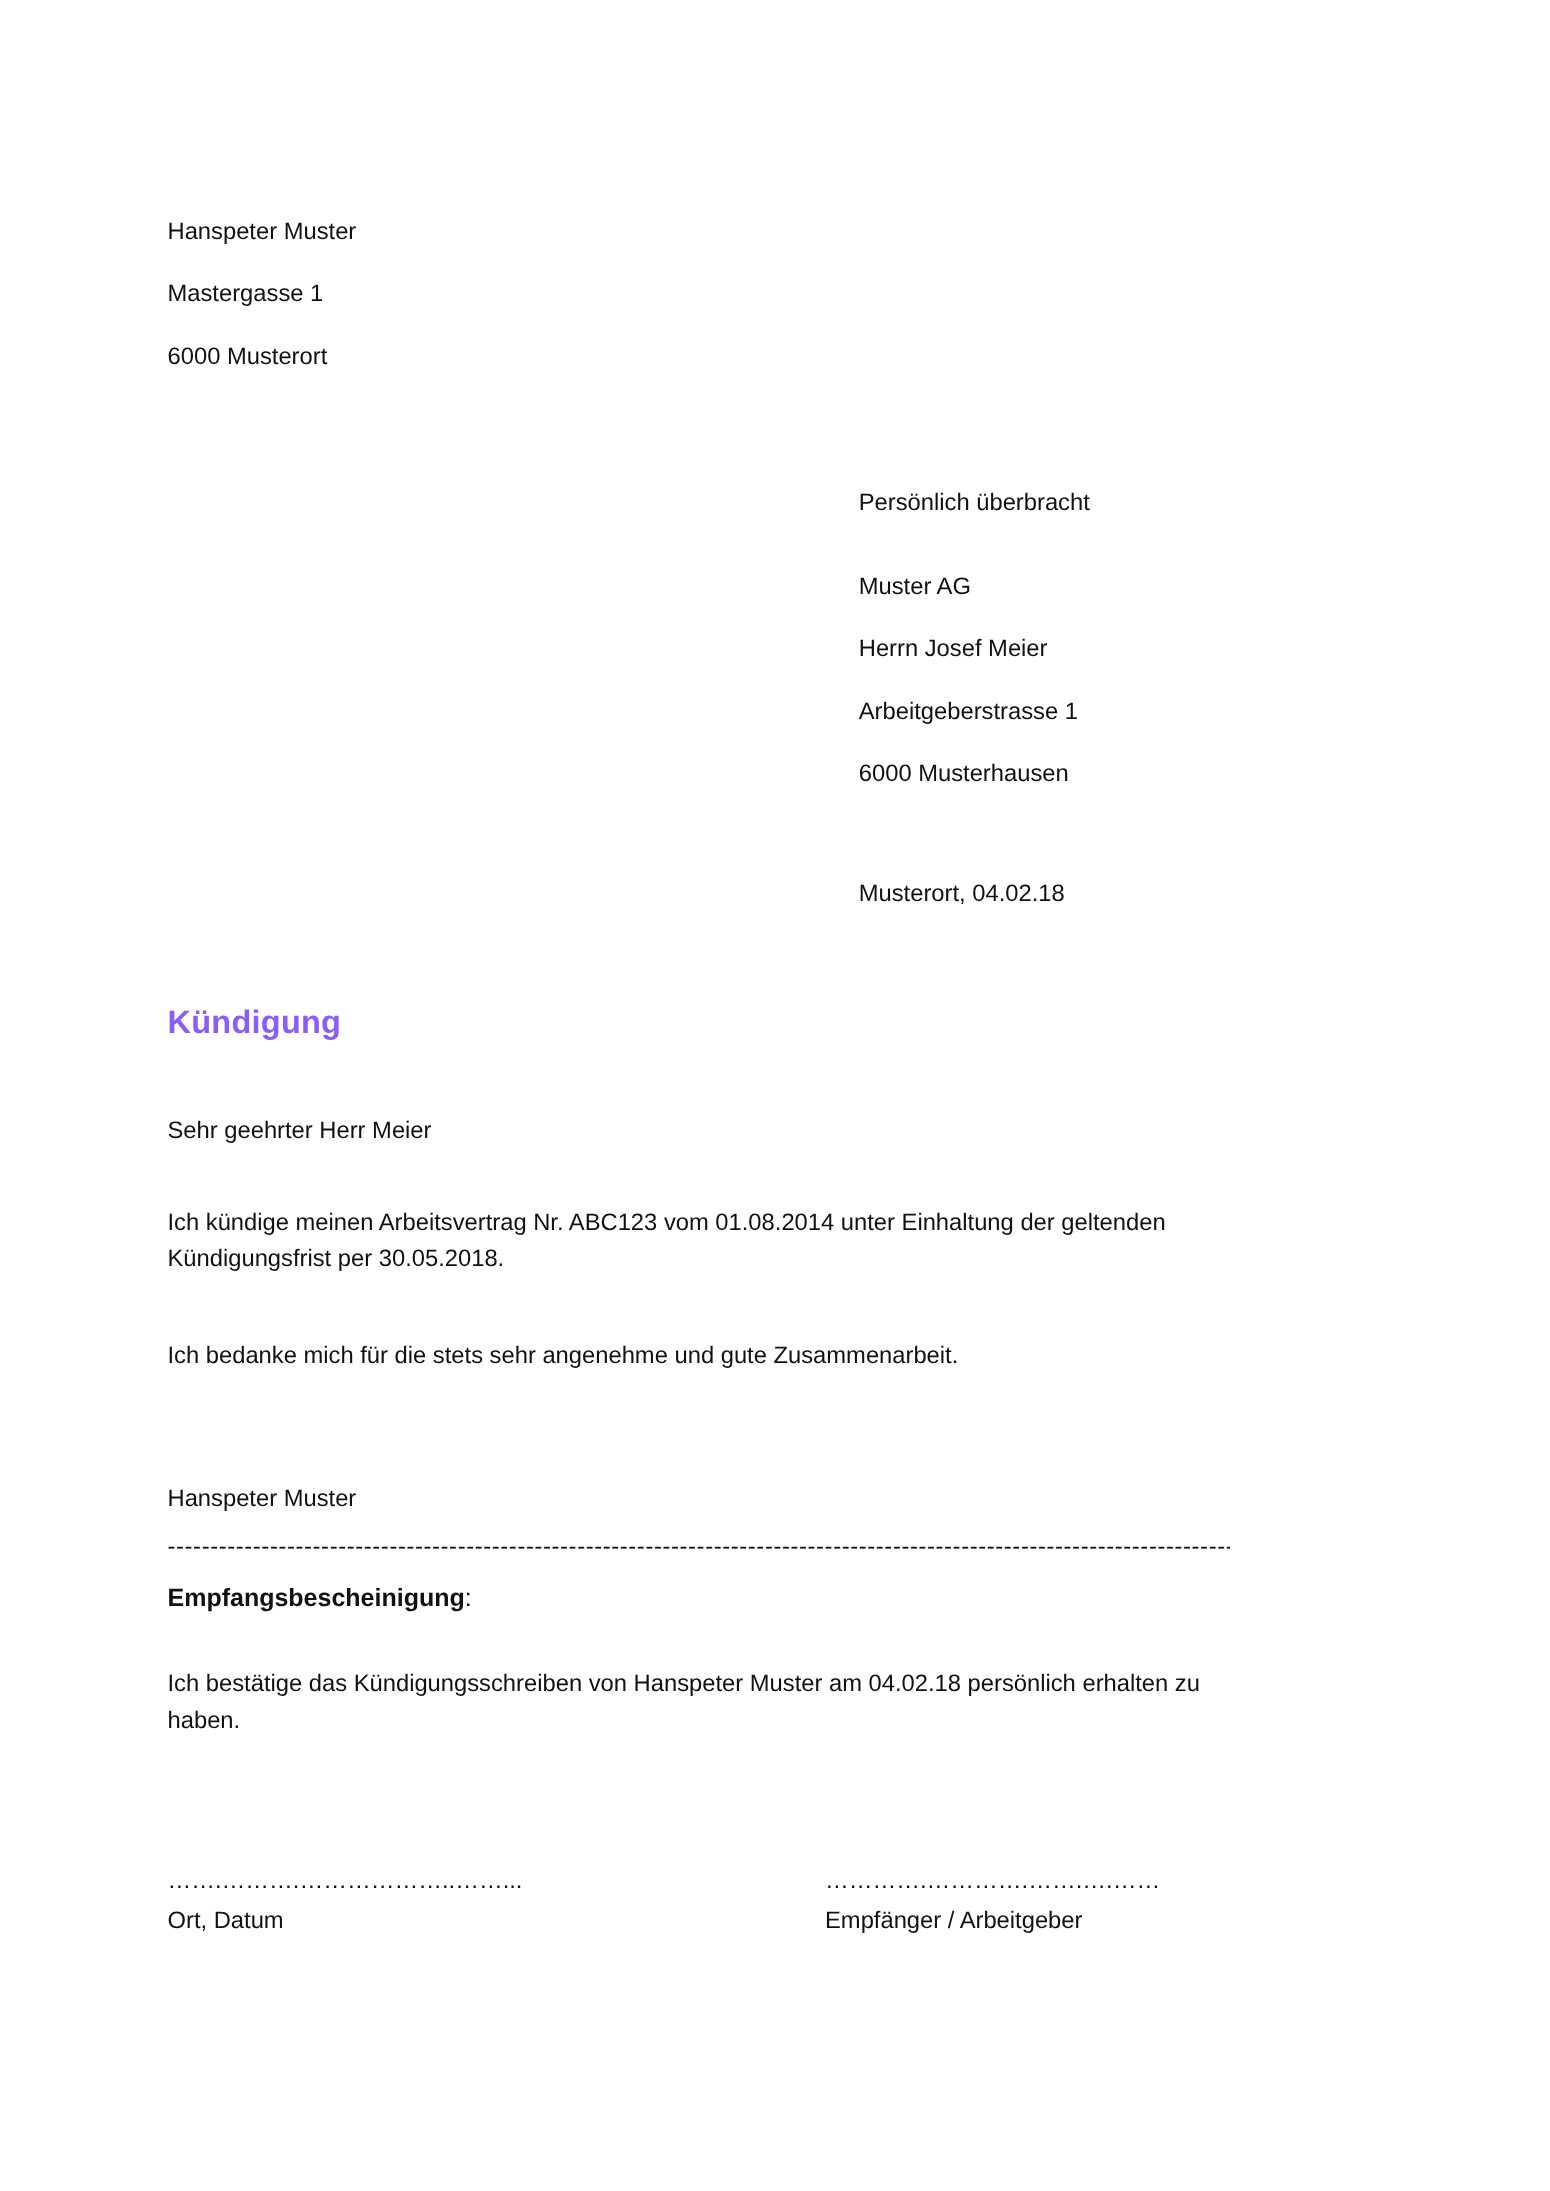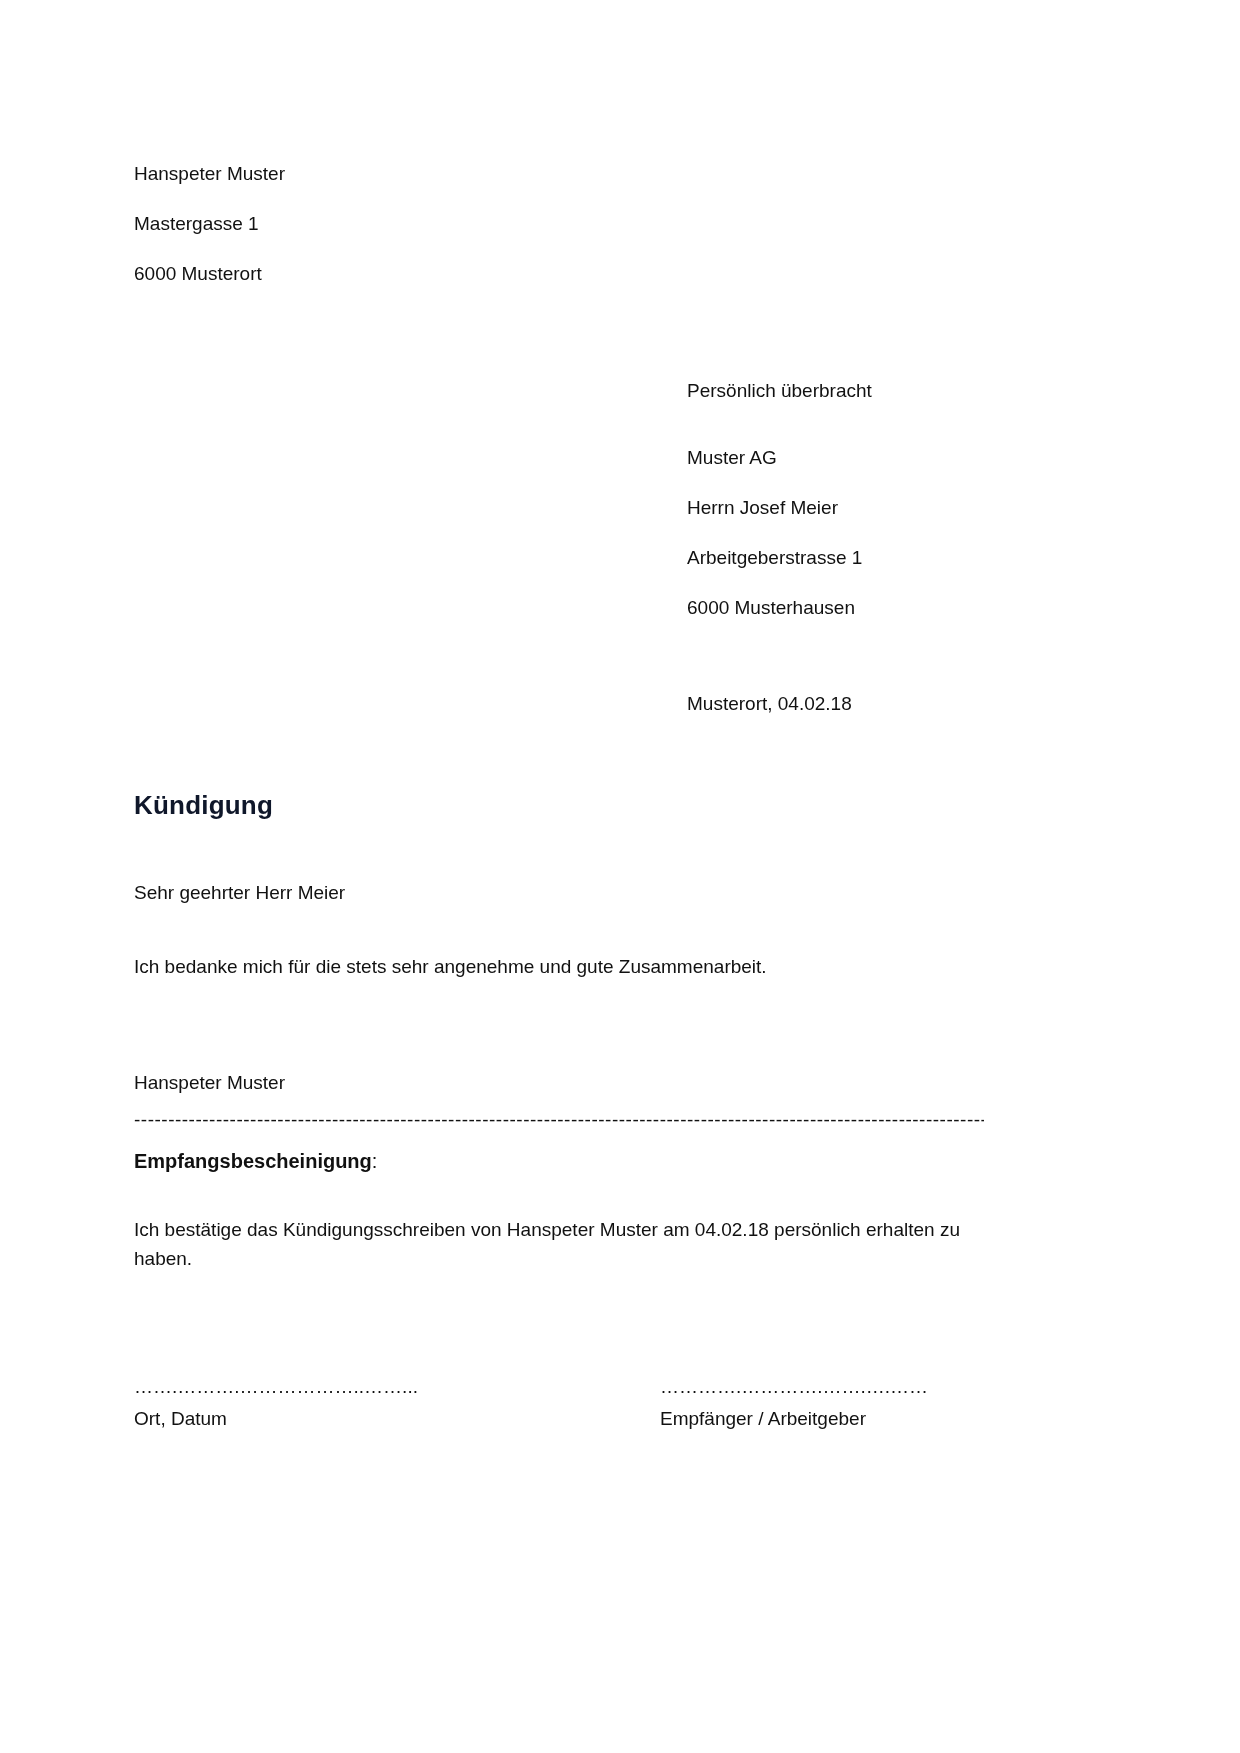--- a/index.html
+++ b/index.html
@@ -17,36 +17,36 @@
     color: #111111;
     font-size: 19px;
     line-height: 1.32;
     box-sizing: border-box;
     overflow: hidden;
   }
   .content {
     position: absolute;
     left: 134px;
     right: 256px;
-    top: 4px;
+    top: 16px;
   }
   .block { white-space: pre-line; }
   .sender-block { margin-top: 132px; }
   .right-col { margin-left: 553px; }
   .delivery-note {
     margin-top: 66px;
     font-weight: normal;
   }
   .recipient-block { margin-top: 17px; }
   .date-line { margin-top: 46px; }
   .subject {
     margin-top: 72px;
     font-size: 26px;
     font-weight: bold;
-    color: #0f172a;
+    color: #8b5cf6;
     letter-spacing: 0.2px;
   }
   .salutation { margin-top: 57px; }
   .para { margin-top: 48px; line-height: 1.52; }
   .para-justified { text-align: justify; }
   .closing { margin-top: 53px; }
   .signature-name { margin-top: 88px; }
   .divider {
     margin-top: 12px;
     white-space: nowrap;
@@ -92,20 +92,21 @@
       <div>Arbeitgeberstrasse 1</div>
       <div>6000 Musterhausen</div>
     </div>
 
     <div class="right-col date-line">Musterort, 04.02.18</div>
 
     <div class="subject">Kündigung</div>
 
     <div class="salutation">Sehr geehrter Herr Meier</div>
 
+    <div class="para">Ich kündige meinen Arbeitsvertrag Nr. ABC123 vom 01.08.2014 unter Einhaltung der geltenden Kündigungsfrist per 30.05.2018.</div>
 
 
     <div class="para">Ich bedanke mich für die stets sehr angenehme und gute Zusammenarbeit.</div>
 
 
     <div class="signature-name">Hanspeter Muster</div>
 
     <div class="divider">--------------------------------------------------------------------------------------------------------------------------------</div>
 
     <div class="receipt-title"><span class="bold">Empfangsbescheinigung</span><span>:</span></div>

